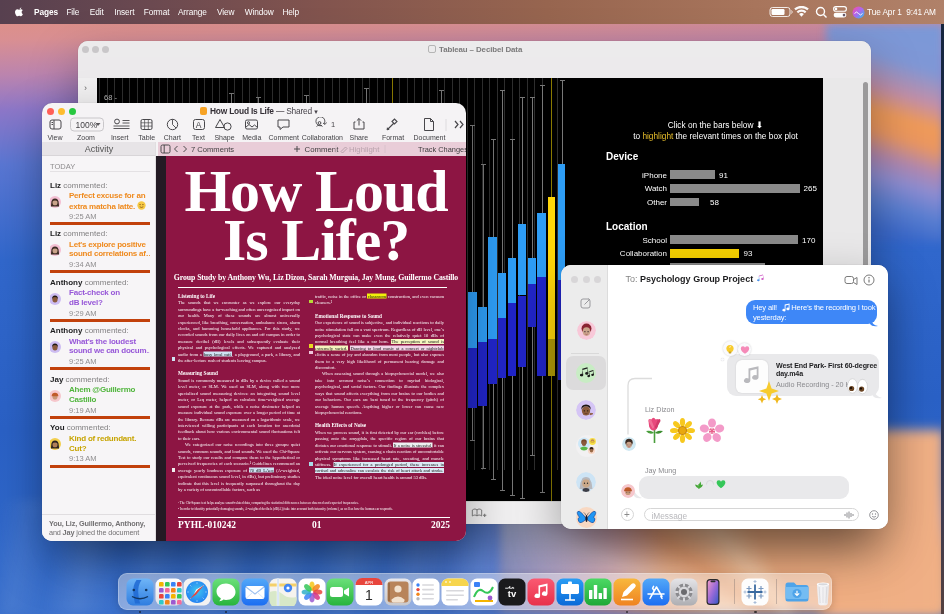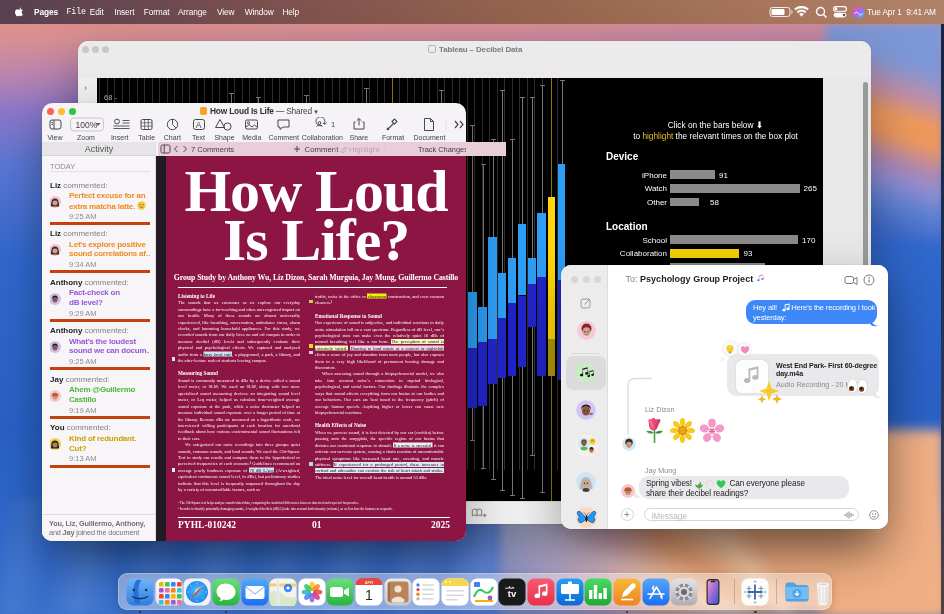--- a/index.html
+++ b/index.html
@@ -23,21 +23,21 @@
 #tab-toolbar{position:absolute;left:0;top:16px;width:100%;height:21px;background:#f7f6f7;border-bottom:1px solid #e2e1e2;margin-top:35px;}
 #tab-left{position:absolute;left:0;top:37px;width:19px;height:423px;background:#f1f0f1;color:#888;font-size:9px;}
 #tab-canvas{position:absolute;left:19px;top:37px;width:726px;height:423px;background:#000;overflow:hidden;}
 #tab-rightgray{position:absolute;left:745px;top:37px;width:48px;height:423px;background:#e9e8e9;}
 #tab-scroll{position:absolute;left:40px;top:4px;width:5px;height:222px;border-radius:3px;background:#9b9a9b;}
 #tab-status{position:absolute;left:0;top:460px;width:100%;height:23px;background:#f1f0f1;border-radius:0 0 10px 10px;border-top:1px solid #ddd;}
 
 #pgwin{left:42px;top:103px;width:424px;height:438px;background:#f5f3f5;}
 #pg-title{position:absolute;left:0;top:0;width:100%;height:14px;}
 #pg-toolbar{position:absolute;left:0;top:14px;width:100%;height:25px;}
-#pg-cbar{position:absolute;left:116px;top:39px;width:348px;height:13.5px;background:#e9cdd8;}
+#pg-cbar{position:absolute;left:116px;top:39px;width:308px;height:13.5px;background:#e9cdd8;}
 #pg-side{position:absolute;left:0;top:39px;width:114px;height:399px;background:#f7f5f7;border-right:1px solid #e0dee0;border-radius:0 0 0 10px;overflow:hidden;}
 #pg-sidehead{position:absolute;left:0;top:0;width:114px;height:13.5px;background:#e7e4e7;border-bottom:1px solid #d8d5d8;color:#555;font-size:9px;text-align:center;line-height:14px;}
 #pg-dark{position:absolute;left:114px;top:52.5px;width:10px;height:385.5px;background:#241a24;}
 #pg-page{position:absolute;left:124px;top:52.5px;width:300px;height:385.5px;background:#8d1543;border-radius:0 0 10px 0;overflow:hidden;}
 
 #msgwin{left:561px;top:265px;width:327px;height:264px;background:#fff;}
 #msg-side{position:absolute;left:0;top:0;width:47px;height:264px;background:#ececec;border-right:1px solid #dcdcdc;border-radius:10px 0 0 10px;}
 #msg-main{position:absolute;left:47px;top:0;width:280px;height:264px;border-radius:0 10px 10px 0;background:#fff;overflow:hidden;}
 
 #dock{position:absolute;left:118px;top:573px;width:714px;height:37px;border-radius:9px;background:rgba(252,252,252,.40);box-shadow:inset 0 0 0 1px rgba(255,255,255,.25), 0 3px 8px rgba(0,0,0,.18);}
@@ -76,21 +76,21 @@
     <div id="wp-botright"></div>
     <div id="wp-bottom"></div>
     <div id="wp-rays"></div>
     <div style="position:absolute;left:0;top:500px;width:500px;height:114px;filter:blur(5px);background:repeating-linear-gradient(100deg,rgba(255,255,255,0) 0px,rgba(255,255,255,.07) 30px,rgba(255,255,255,0) 60px,rgba(255,255,255,.1) 95px,rgba(255,255,255,0) 130px);"></div>
     <div id="wp-darkedge"></div>
 <div id="menubar">
 <svg width="8" height="10" viewBox="0 0 13 15" style="position:absolute;left:15px;top:7px;">
         <path d="M9.2 2.8 q.1 -1.6 1.4 -2.6 q-1.5 .1 -2.4 1.1 q-.8 .9 -.7 2.2 q1.2 .1 1.7 -.7 z M10.8 7.7 q0 -2 1.8 -3 q-1 -1.4 -2.7 -1.5 q-1.1 -.1 -2.2 .5 q-.6 .3 -1 .3 q-.5 0 -1.2 -.4 q-.9 -.4 -1.7 -.4 q-2.8 .1 -3.6 3 q-.5 1.8 .3 4 q.7 2 1.7 3.2 q.8 1 1.7 1 q.6 0 1.4 -.4 q.8 -.4 1.5 -.4 q.7 0 1.4 .4 q.9 .4 1.5 .4 q1 0 1.8 -1.1 q.8 -1 1.2 -2.2 q-1.9 -.9 -1.9 -3.4 z" fill="#fff"></path>
       </svg>
 <div class="mi" style="left:34px;font-weight:bold;">Pages</div>
-<div class="mi" style="left:66.4px;font-family:Liberation Mono, monospace;">File</div>
+<div class="mi" style="left:66.4px;">File</div>
 <div class="mi" style="left:89.8px;">Edit</div>
 <div class="mi" style="left:114.2px;">Insert</div>
 <div class="mi" style="left:143.7px;">Format</div>
 <div class="mi" style="left:177.9px;">Arrange</div>
 <div class="mi" style="left:216.9px;">View</div>
 <div class="mi" style="left:244.7px;">Window</div>
 <div class="mi" style="left:282.4px;">Help</div>
 <svg width="26" height="12" viewBox="0 0 26 12" style="position:absolute;left:769px;top:6px;">
         <rect x="1" y="1.5" width="20" height="9" rx="2.5" fill="none" stroke="rgba(255,255,255,.85)" stroke-width="1"></rect>
         <rect x="2.5" y="3" width="13" height="6" rx="1.2" fill="#fff"></rect>
@@ -790,21 +790,20 @@
               <circle cx="11.8" cy="14.9" r=".7"></circle>
               <circle cx="11" cy="12.4" r=".7"></circle>
             </g>
           </g>
         </svg>
 <div style="position:absolute;left:37px;top:200.5px;font-size:7.2px;color:#8a8a8e;">Jay Mung</div>
 <div style="position:absolute;left:30.5px;top:210.5px;width:210px;height:23.5px;border-radius:9px;background:#e9e9eb;"></div>
 <svg width="9" height="9" style="position:absolute;left:26px;top:225px;">
           <path d="M9 0 q-2 6 -8 8 q6 1 8 -2 z" fill="#e9e9eb" transform="scale(-1,1) translate(-9,0)"></path>
         </svg>
-<div style="position:absolute;left:38px;top:213.5px;font-size:8.2px;letter-spacing:-.1px;color:#1d1d1f;line-height:10.4px;white-space:nowrap;">Spring vibes! <span style="display:inline-block;width:33px"></span> Can everyone please<br>share their decibel readings?</div>
 <svg width="10" height="10" viewBox="0 0 10 10" style="position:absolute;left:86px;top:214px;">
           <g fill="#46a838">
             <path d="M4.5 9.5 q-.5 -4 2 -7 q1 2.5 .5 5"></path>
             <path d="M4.8 9.5 q-3 -1 -4 -4 q2.5 0 4 1.5"></path>
             <path d="M5.2 9.5 q3 -1 4 -4 q-2.5 0 -4 1.5"></path>
             <rect x="4.5" y="5" width=".9" height="5" rx=".4"></rect>
           </g>
         </svg>
 <svg width="10" height="10" viewBox="0 0 10 10" style="position:absolute;left:97px;top:214px;">
           <g>

